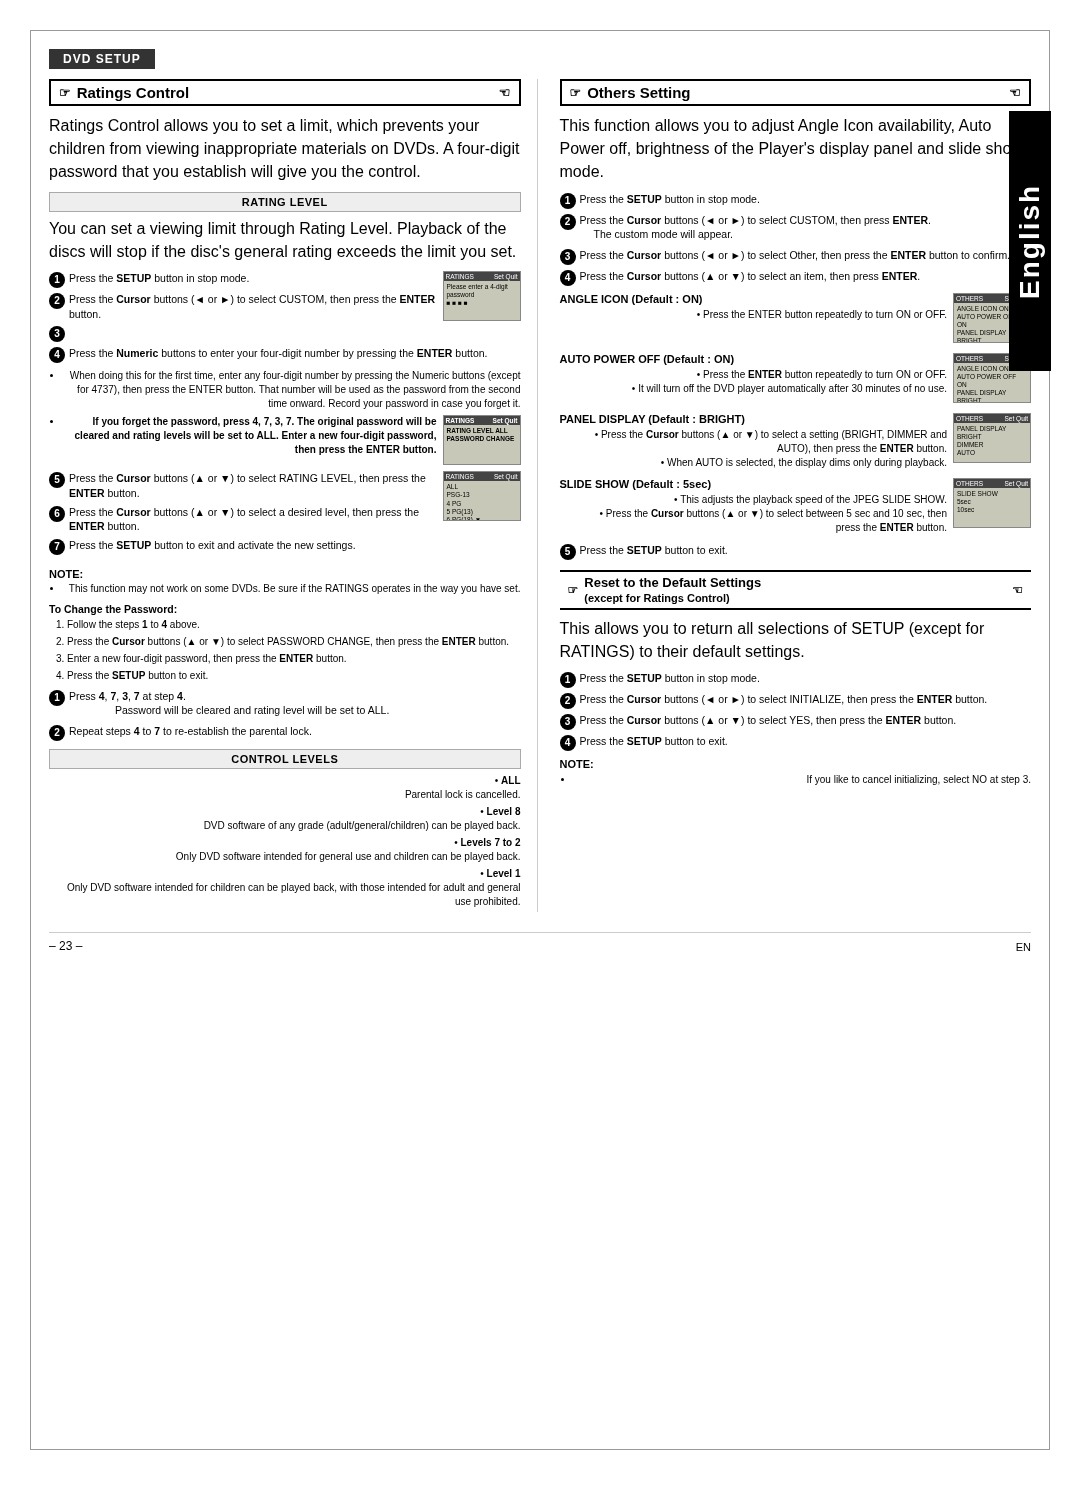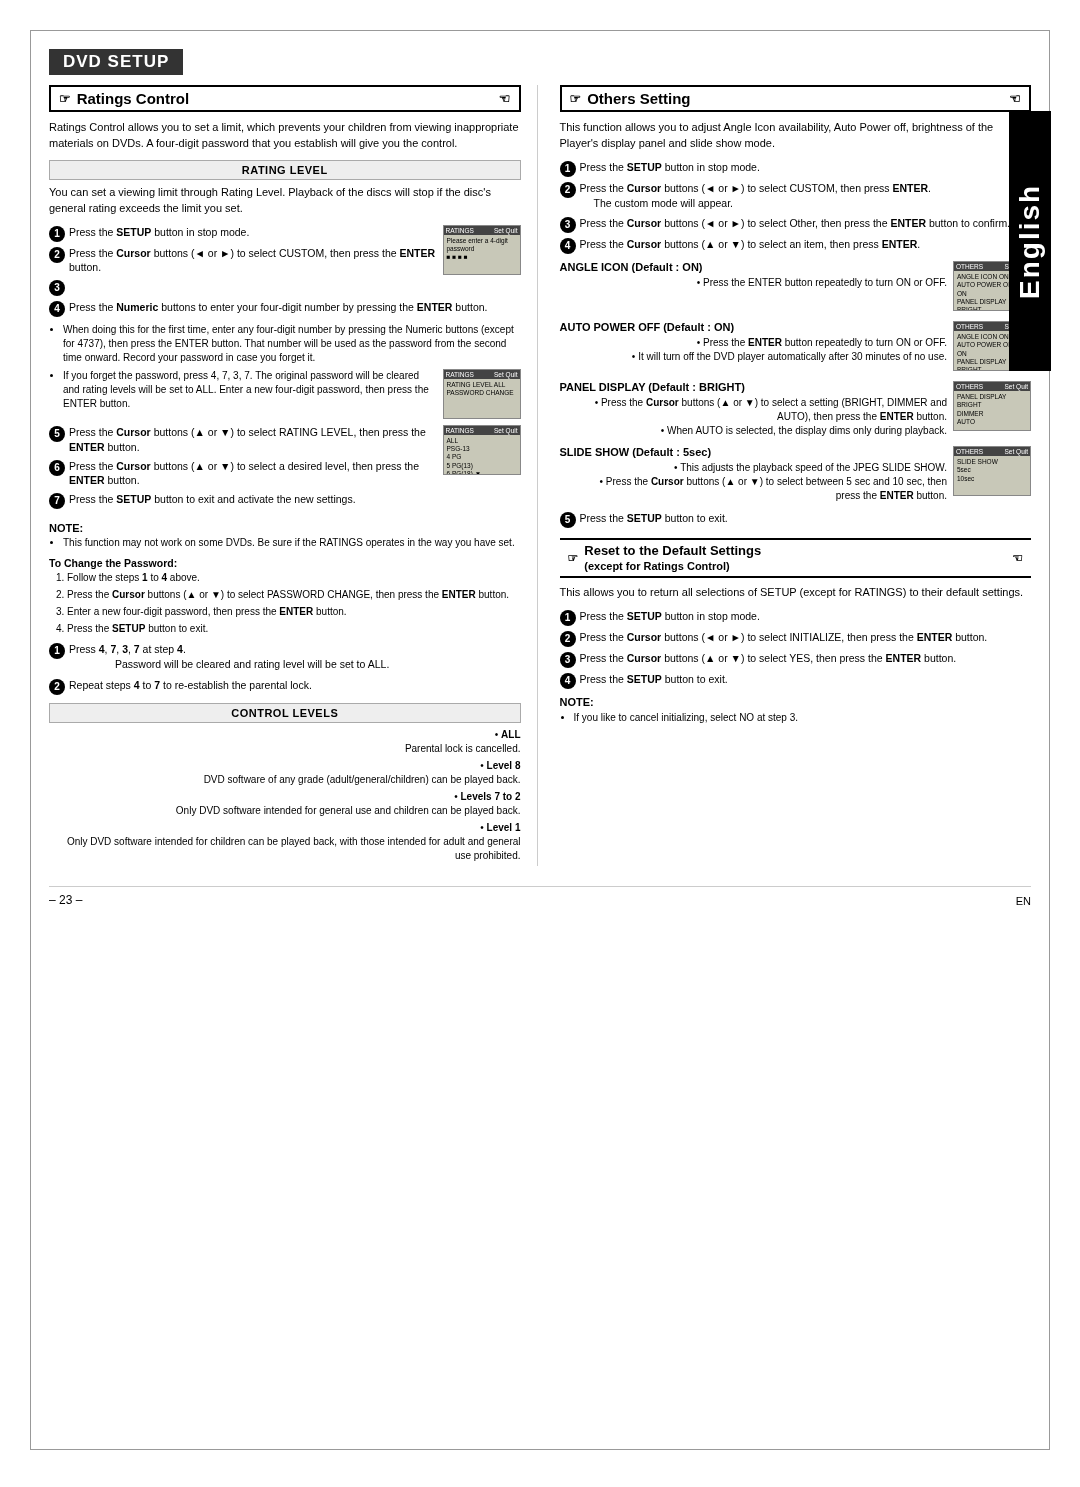--- a/index.html
+++ b/index.html
@@ -16,21 +16,21 @@
       border: 1px solid #999;
       padding: 18px 18px 18px 18px;
       position: relative;
       min-height: 1420px;
     }
     .dvd-setup-header {
       display: inline-block;
       background: #333;
       color: #fff;
       font-weight: bold;
-      font-size: 17px;
+      font-size: 12px;
       padding: 3px 14px;
       margin-bottom: 10px;
       letter-spacing: 1px;
     }
     .main-columns {
       display: flex;
       gap: 18px;
     }
     .left-col {
       flex: 1;
@@ -53,21 +53,21 @@
     }
     .section-title .arrow-left {
       font-size: 13px;
       margin-right: 6px;
     }
     .section-title .arrow-right {
       font-size: 13px;
       margin-left: auto;
     }
     .section-intro {
-      font-size: 11px;
+      font-size: 16px;
       margin-bottom: 8px;
       line-height: 1.45;
     }
     .subsection-header {
       background: #eee;
       border: 1px solid #aaa;
       text-align: center;
       font-weight: bold;
       font-size: 11px;
       padding: 3px 0;
@@ -116,20 +116,21 @@
     }
     .note-block .note-title {
       font-weight: bold;
       font-size: 11px;
     }
     .sub-bullet {
       margin-left: 14px;
       list-style: disc;
       font-size: 10px;
       line-height: 1.4;
+      text-align: right;
     }
     .sub-bullet li { margin-bottom: 2px; }
     .to-change {
       margin: 6px 0;
       font-size: 10.5px;
       line-height: 1.45;
     }
     .to-change b { font-weight: bold; }
     .numbered-list {
       list-style: none;
@@ -287,21 +288,21 @@
           <li>
             <span class="step-num circle">4</span>
             <span class="step-content">Press the <b>Numeric</b> buttons to enter your four-digit number by pressing the <b>ENTER</b> button.</span>
           </li>
         </ul>
       </div>
       <ul class="sub-bullet">
         <li>When doing this for the first time, enter any four-digit number by pressing the Numeric buttons (except for 4737), then press the ENTER button. That number will be used as the password from the second time onward. Record your password in case you forget it.</li>
       </ul>
 
-      <div class="clearfix" style="margin-top:4px;">
+      <div class="clearfix" style="margin-top:4px;font-weight:bold;">
         <div class="right-screen-container">
           <div class="screen-box">
             <div class="s-header">
                 <span>RATINGS</span>
                 <span>Set Quit</span>
               </div>
             <div class="s-row">RATING LEVEL  ALL</div>
             <div class="s-row">PASSWORD CHANGE</div>
           </div>
         </div>

